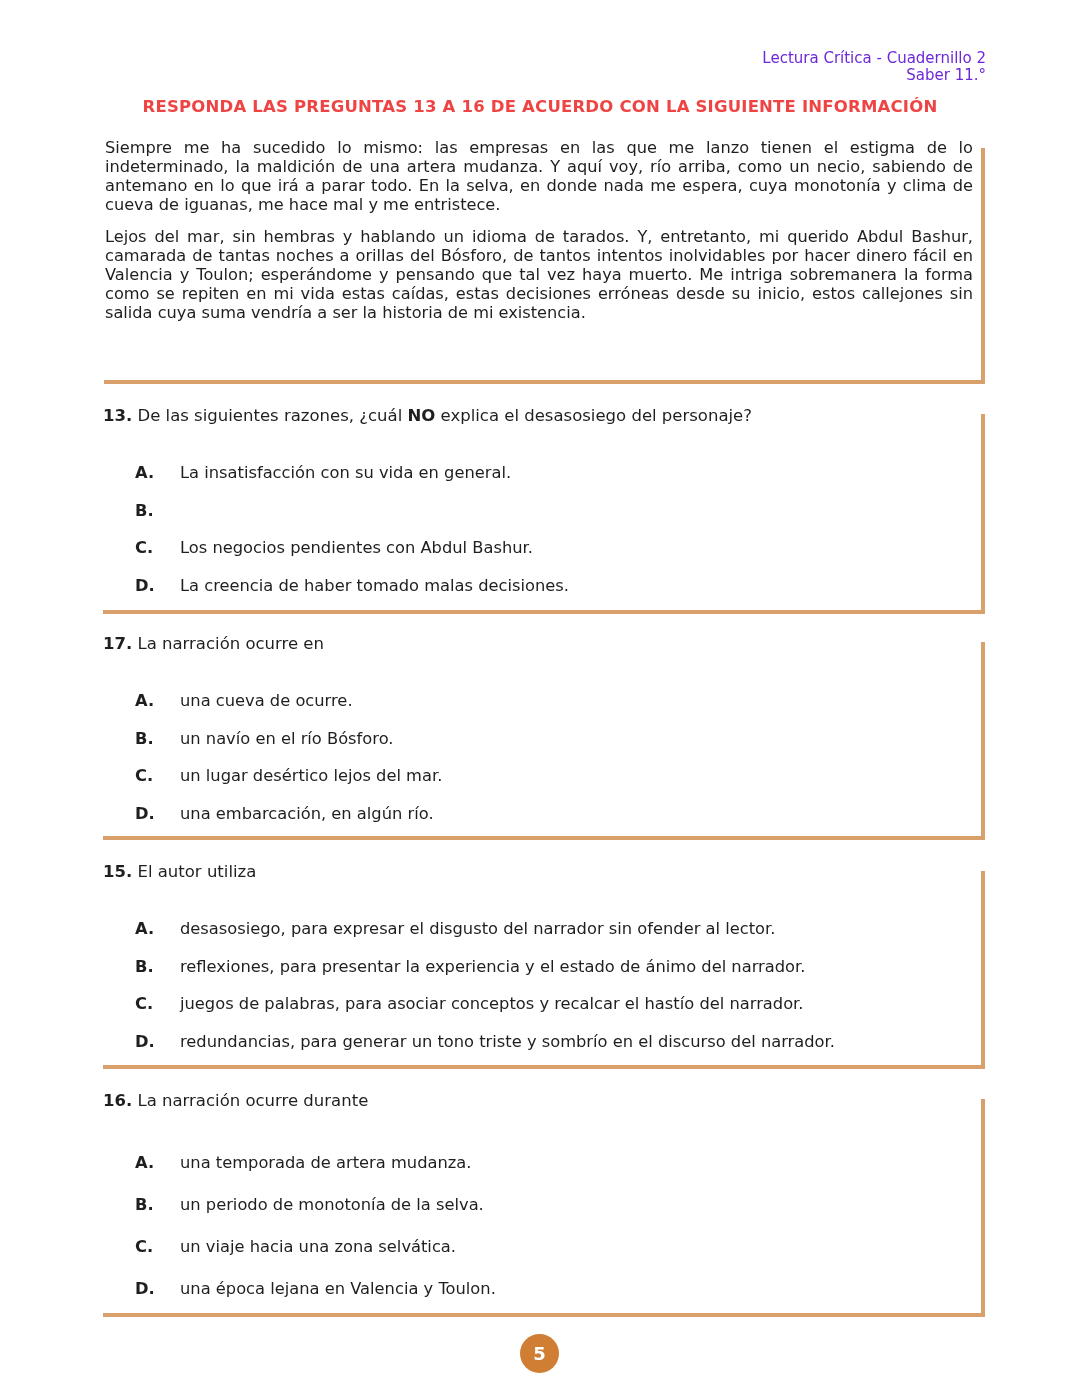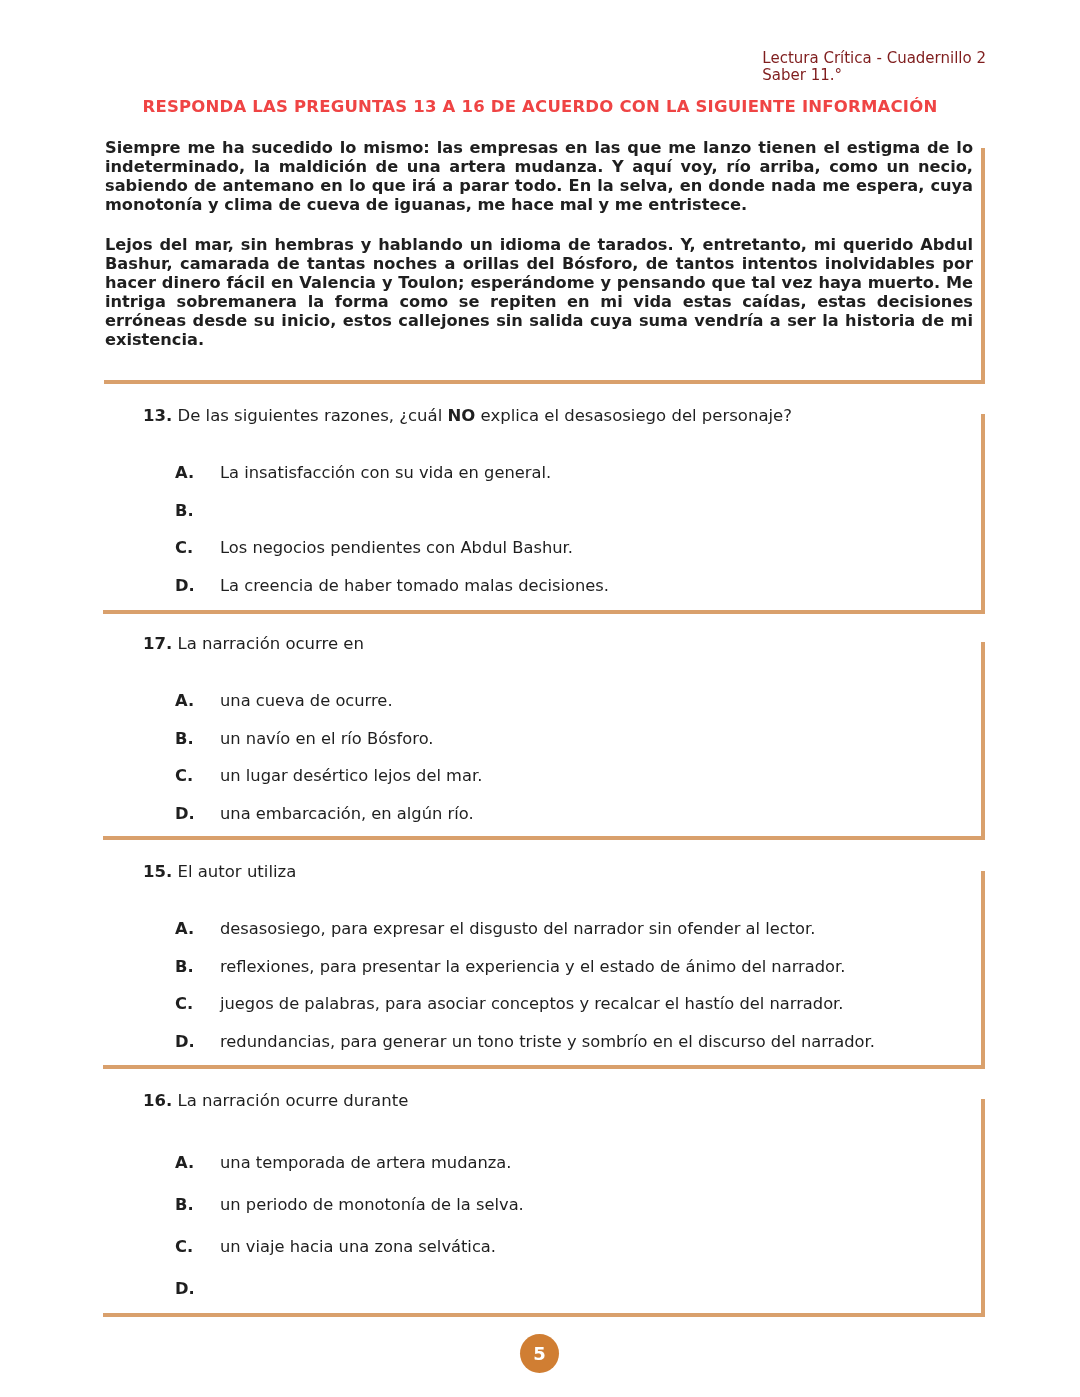--- a/index.html
+++ b/index.html
@@ -1,29 +1,29 @@
 <!DOCTYPE html>
 <html><head>
 <meta charset="utf-8">
 <style>
   html, body { margin: 0; padding: 0; background: #ffffff; }
   body { width: 1080px; height: 1397px; position: relative; overflow: hidden;
          font-family: "DejaVu Sans", sans-serif; color: #1f1f1f; }
-  .header { position: absolute; right: 94px; top: 50px; text-align: left;
-            color: #7f1d1d; font-size: 15px; line-height: 17px; }
+  .header { position: absolute; right: 94px; top: 50px; text-align: right;
+            color: #6d28d9; font-size: 15px; line-height: 17px; }
   .instruction { position: absolute; left: 0; right: 0; top: 97px; text-align: center;
                  color: #ef4444; font-weight: bold; font-size: 16.5px; letter-spacing: 0.2px; }
-  .passage { position: absolute; left: 105px; top: 138px; width: 868px; font-weight: bold; }
+  .passage { position: absolute; left: 105px; top: 138px; width: 868px; }
   .passage p { margin: 0; font-size: 16.2px; line-height: 19px; text-align: justify; }
-  .passage p + p { margin-top: 21px; }
+  .passage p + p { margin-top: 13px; }
   .citation { text-align: right; font-size: 13px; margin-top: 18px; }
   .citation i { font-family: "DejaVu Serif", serif; }
   .frame-right { position: absolute; width: 4px; background: #d9a06c; }
   .frame-bottom { position: absolute; height: 4px; background: #d9a06c; }
-  .question { position: absolute; left: 103px; width: 870px; margin-left: 40px; }
+  .question { position: absolute; left: 103px; width: 870px; }
   .q-stem { font-size: 16.5px; line-height: 20px; }
   .q-stem b.num { font-weight: bold; }
   .options { margin-top: 34px; }
   .option { display: flex; font-size: 16.3px; line-height: 20px; }
   .option .letter { width: 45px; padding-left: 32px; font-weight: bold; }
   .page-num { position: absolute; left: 520px; top: 1334px; width: 39px; height: 39px; border-radius: 50%;
               background: #d07e33; color: #fff; font-weight: bold; font-size: 18px;
               display: flex; align-items: center; justify-content: center; }
 </style>
 </head>
@@ -124,19 +124,20 @@
     <div class="option" style="margin-bottom:22px;">
         <span class="letter">B.</span>
         <span>un periodo de monotonía de la selva.</span>
       </div>
     <div class="option" style="margin-bottom:22px;">
         <span class="letter">C.</span>
         <span>un viaje hacia una zona selvática.</span>
       </div>
     <div class="option">
         <span class="letter">D.</span>
+        <span>una época lejana en Valencia y Toulon.</span>
       </div>
   </div>
 </div>
 <div class="frame-right" style="left:981px; top:1099px; height:218px;"></div>
 <div class="frame-bottom" style="left:103px; top:1313px; width:882px;"></div>
 
 <div class="page-num">5</div>
 
 </body></html>

